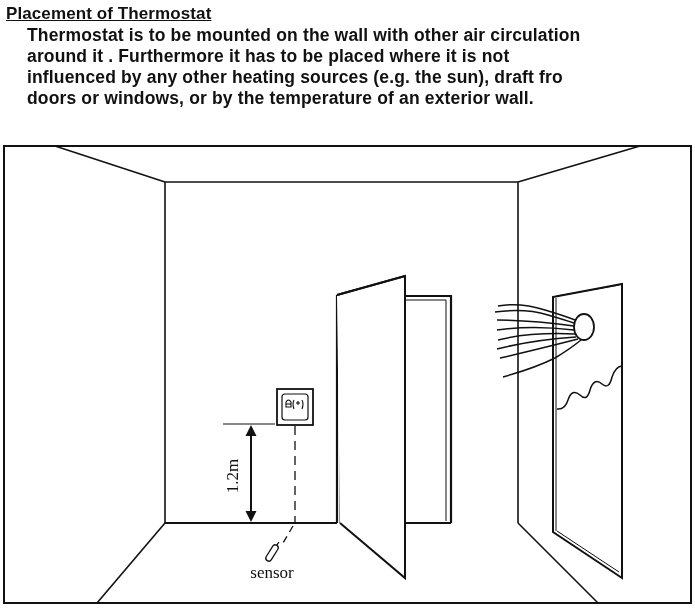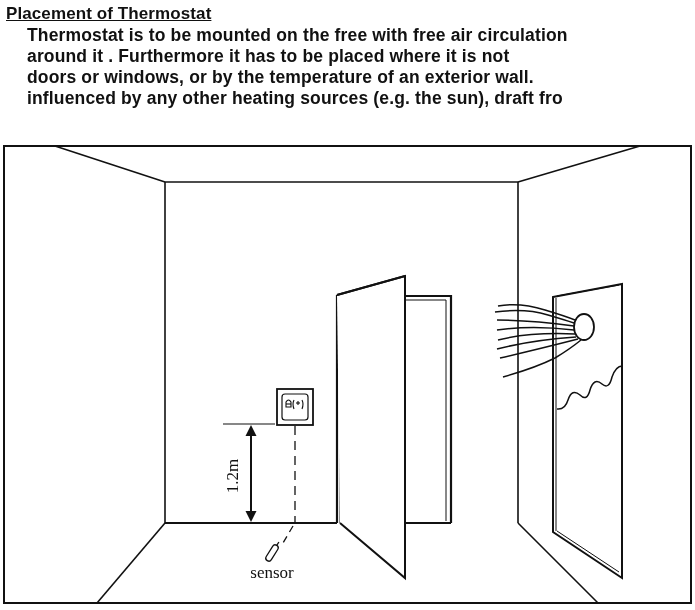--- a/index.html
+++ b/index.html
@@ -8,24 +8,24 @@
   .para { position: absolute; left: 27px; top: 25px; font-size: 17.5px; font-weight: bold; line-height: 21px; white-space: nowrap; letter-spacing: 0.15px; }
   .para div { white-space: nowrap; }
   svg.scene { position: absolute; left: 0; top: 0; }
   .lbl-serif { font-family: "Liberation Serif", "DejaVu Serif", serif; }
 </style>
 </head>
 <body>
 
 <div class="heading">Placement of Thermostat</div>
 <div class="para">
-  <div>Thermostat is to be mounted on the free with free air circulation</div>
+  <div>Thermostat is to be mounted on the wall with other air circulation</div>
   <div>around it . Furthermore it has to be placed where it is not</div>
+  <div>influenced by any other heating sources (e.g. the sun), draft fro</div>
   <div>doors or windows, or by the temperature of an exterior wall.</div>
-  <div>influenced by any other heating sources (e.g. the sun), draft fro</div>
 </div>
 
 <svg class="scene" width="695" height="610" viewBox="0 0 695 610" stroke="#111" fill="none" stroke-width="1.6">
 
   <g>
     <rect x="4" y="146" width="687" height="457" stroke-width="2"></rect>
     <line x1="55" y1="146" x2="165" y2="182"></line>
     <line x1="640" y1="146" x2="518" y2="182"></line>
     <line x1="165" y1="182" x2="518" y2="182"></line>
     <line x1="165" y1="182" x2="165" y2="523"></line>

